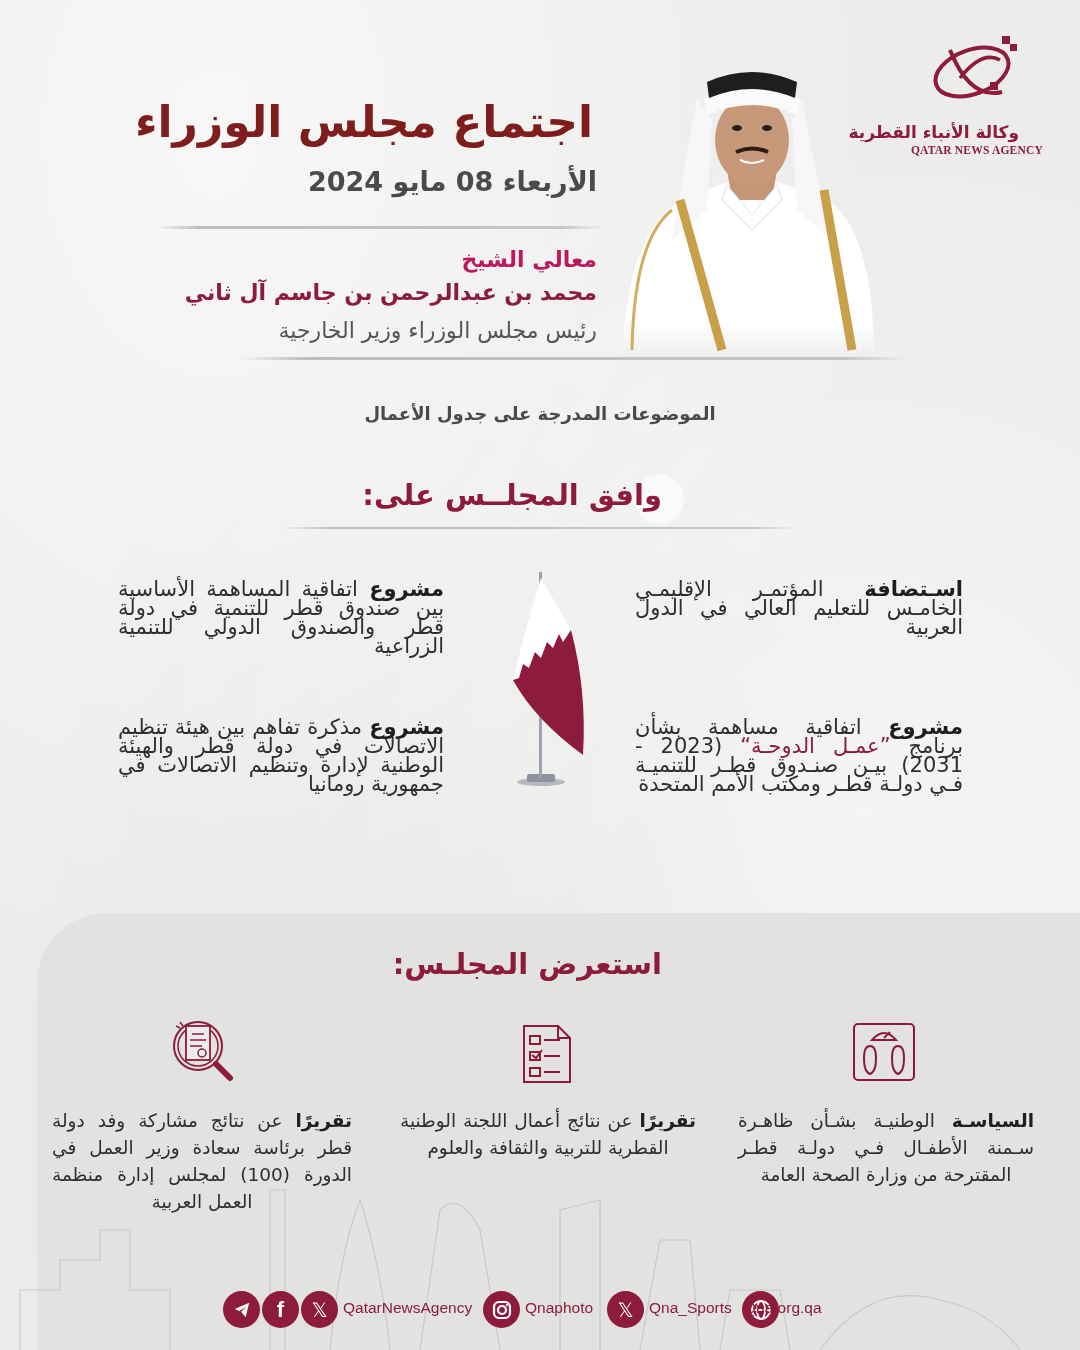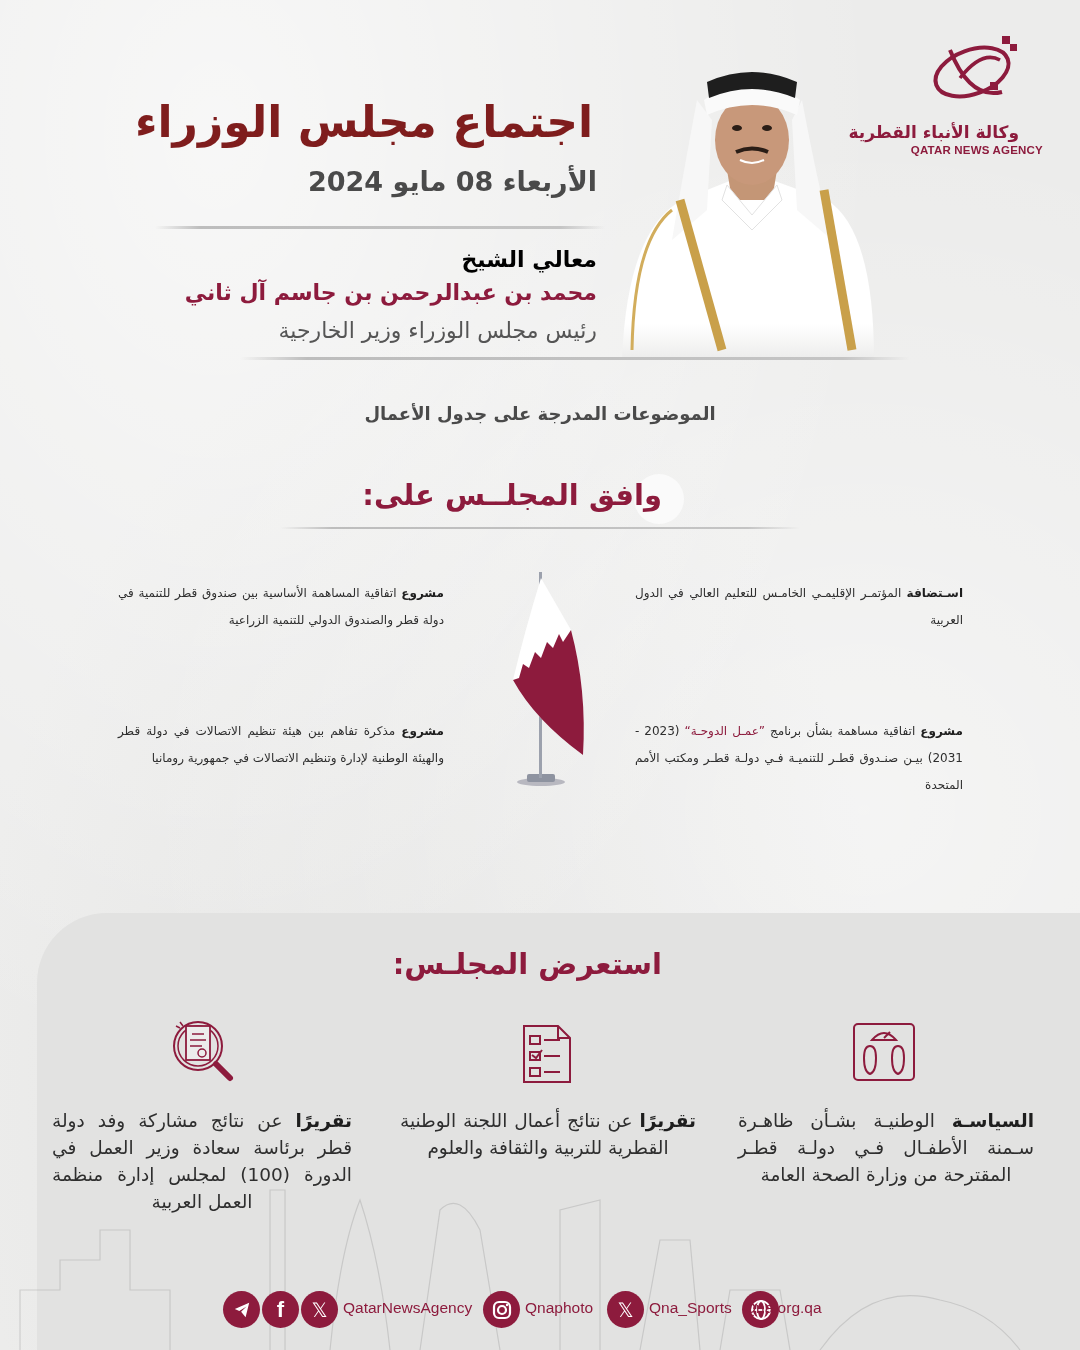--- a/index.html
+++ b/index.html
@@ -14,44 +14,44 @@
     font-family: "DejaVu Sans", sans-serif;
     color: #333;
   }
   .abs { position: absolute; }
   .rtl { direction: rtl; }
 
   
   #logo { left: 905px; top: 30px; width: 150px; height: 135px; }
   #logo svg { position: absolute; left: 25px; top: 0; }
   #logo .ar { position: absolute; right: 36px; top: 92px; font-size: 17px; font-weight: bold; color: #8d1b3d; direction: rtl; white-space: nowrap; }
-  #logo .en { position: absolute; right: 12px; top: 114px; font-size: 11.5px; font-weight: bold; color: #8d1b3d; font-family: Liberation Sans, sans-serif; white-space: nowrap; letter-spacing: 0.2px; }
+  #logo .en { position: absolute; right: 12px; top: 114px; font-size: 11.5px; font-weight: bold; color: #8d1b3d; font-family: Liberation Serif, serif; white-space: nowrap; letter-spacing: 0.2px; }
 
   
   #title { right: 487px; top: 96px; font-size: 44px; font-weight: bold; color: #7f1d1d; white-space: nowrap; }
   #date { right: 483px; top: 166px; font-size: 27px; font-weight: bold; color: #4a4a4a; white-space: nowrap; margin-left: 48px; }
   .hr { height: 3px; background: linear-gradient(90deg, rgba(180,180,180,0), #bdbdbd 10%, #c4c4c4 90%, rgba(180,180,180,0)); }
   #hr1 { left: 155px; top: 226px; width: 450px; }
-  #hon { right: 483px; top: 247px; font-size: 22px; font-weight: bold; color: #000000; white-space: nowrap; }
+  #hon { right: 483px; top: 247px; font-size: 22px; font-weight: bold; color: #be185d; white-space: nowrap; }
   #name { right: 483px; top: 280px; font-size: 22px; font-weight: bold; color: #8d1b3d; white-space: nowrap; }
   #role { right: 483px; top: 318px; font-size: 22px; color: #555; white-space: nowrap; }
   #hr2 { left: 240px; top: 357px; width: 670px; }
 
   
   #portrait { left: 612px; top: 60px; width: 270px; height: 300px; }
 
   
   #agenda { left: 0; width: 1080px; top: 403px; text-align: center; font-size: 18px; font-weight: bold; color: #4a4a4a; }
   .sec-head { position: absolute; white-space: nowrap; font-size: 29px; font-weight: bold; color: #8d1b3d; direction: rtl; margin-left: 32px; }
   .sec-head .dot { position: absolute; right: -22px; top: -4px; width: 50px; height: 50px; border-radius: 50%; background: #fafafa; z-index: -1; }
   #approved-head { right: 418px; top: 478px; }
   #hr3 { left: 280px; top: 527px; width: 520px; height: 2px; }
 
   
-  .item { position: absolute; direction: rtl; font-size: 12px; line-height: 27px; color: #2e2e2e; text-align: justify; text-align-last: right; }
+  .item { position: absolute; direction: rtl; font-size: 21px; line-height: 19px; color: #2e2e2e; text-align: justify; text-align-last: right; }
   .item b { font-weight: bold; color: #1e1e1e; }
   .item .hl { color: #8d1b3d; }
   #a1 { left: 635px; top: 580px; width: 328px; }
   #a2 { left: 118px; top: 580px; width: 326px; }
   #a3 { left: 635px; top: 718px; width: 328px; }
   #a4 { left: 118px; top: 718px; width: 326px; }
 
   #flag { left: 505px; top: 570px; width: 90px; height: 220px; }
 
   

